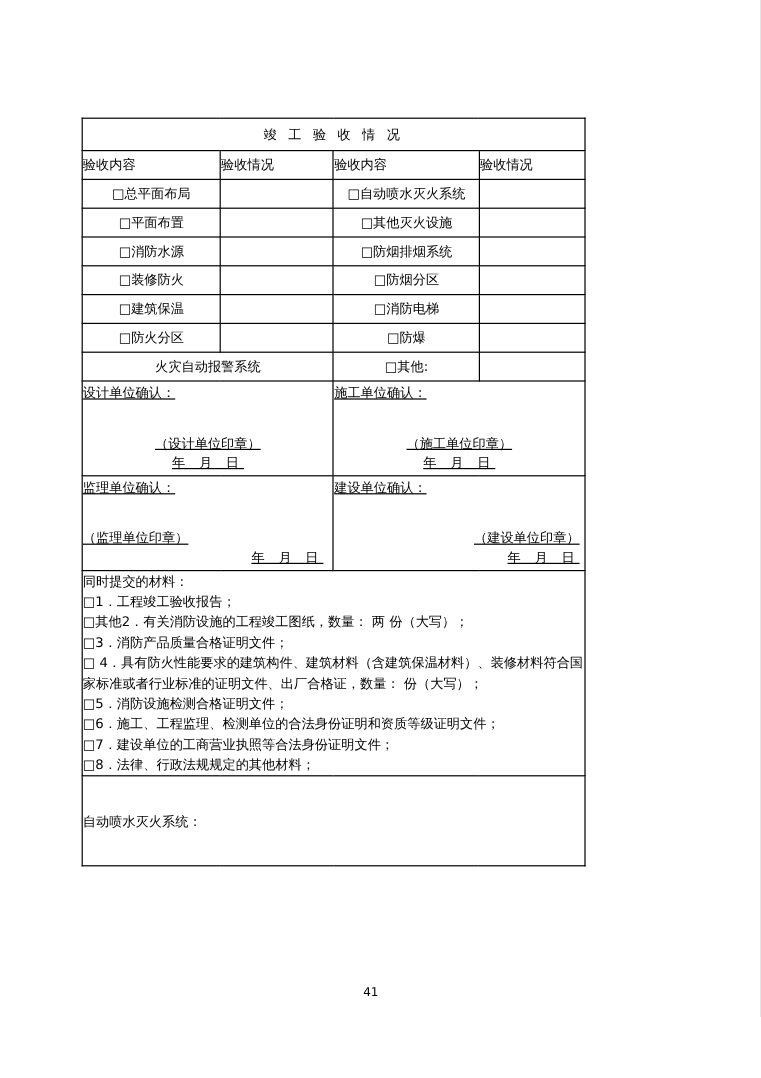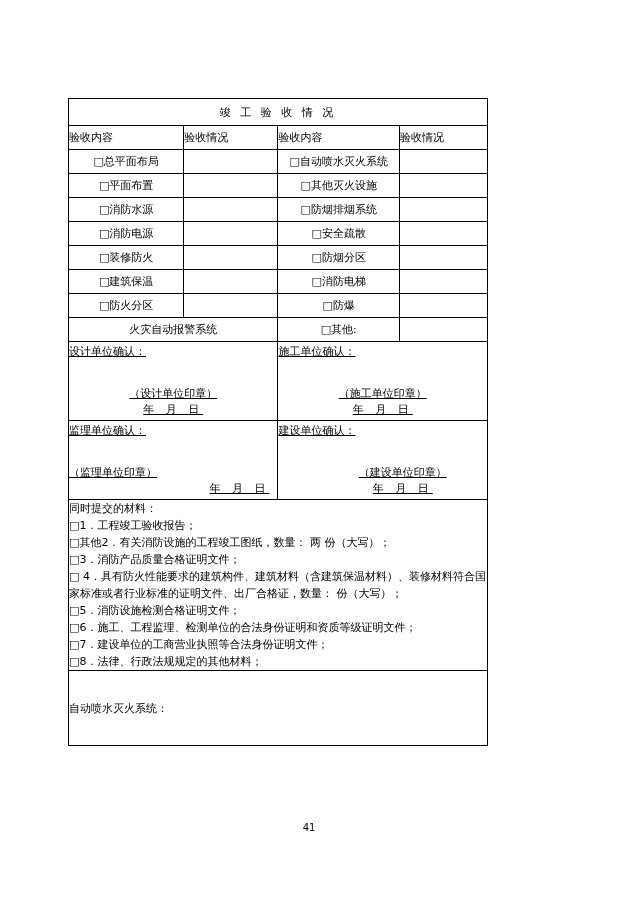--- a/index.html
+++ b/index.html
@@ -66,20 +66,21 @@
   }
   .confirm .line1 {
     line-height: 16px;
   }
   .seal {
     text-align: center;
     margin-top: 26px;
     line-height: 16px;
   }
   .seal.right {
+    text-align: right;
     padding-right: 4px;
     padding-left: 44px;
   }
   .ymd {
     letter-spacing: 4px;
   }
   .mat {
     vertical-align: top;
     padding: 4px 8px 6px 8px;
     font-size: 11px;
@@ -137,26 +138,20 @@
           <td class="itm">□其他灭火设施</td>
           <td class="blank"></td>
         </tr>
         <tr>
           <td class="itm">□消防水源</td>
           <td class="blank"></td>
           <td class="itm">□防烟排烟系统</td>
           <td class="blank"></td>
         </tr>
         <tr>
-          <td class="itm">□消防电源</td>
-          <td class="blank"></td>
-          <td class="itm">□安全疏散</td>
-          <td class="blank"></td>
-        </tr>
-        <tr>
           <td class="itm">□装修防火</td>
           <td class="blank"></td>
           <td class="itm">□防烟分区</td>
           <td class="blank"></td>
         </tr>
         <tr>
           <td class="itm">□建筑保温</td>
           <td class="blank"></td>
           <td class="itm">□消防电梯</td>
           <td class="blank"></td>

